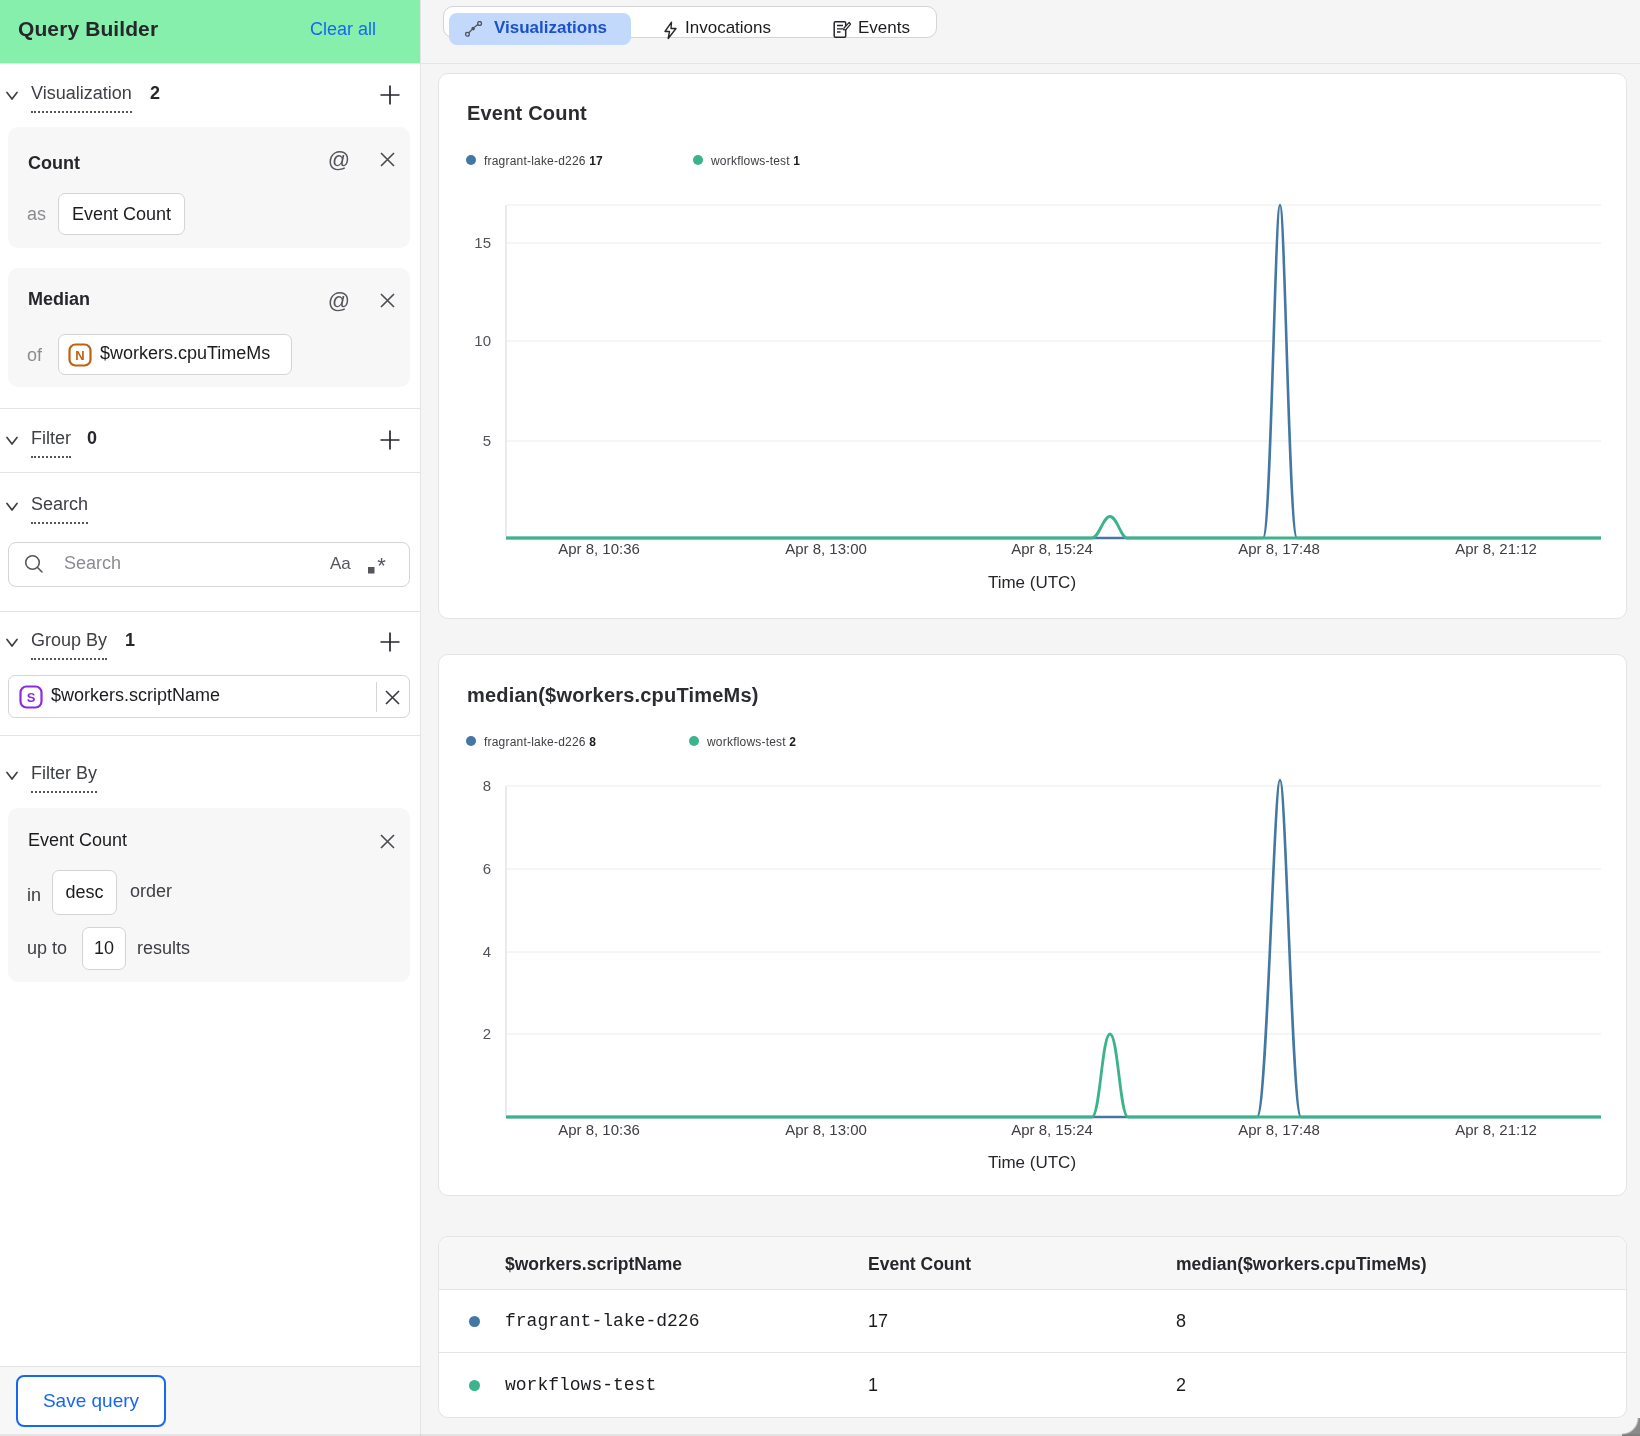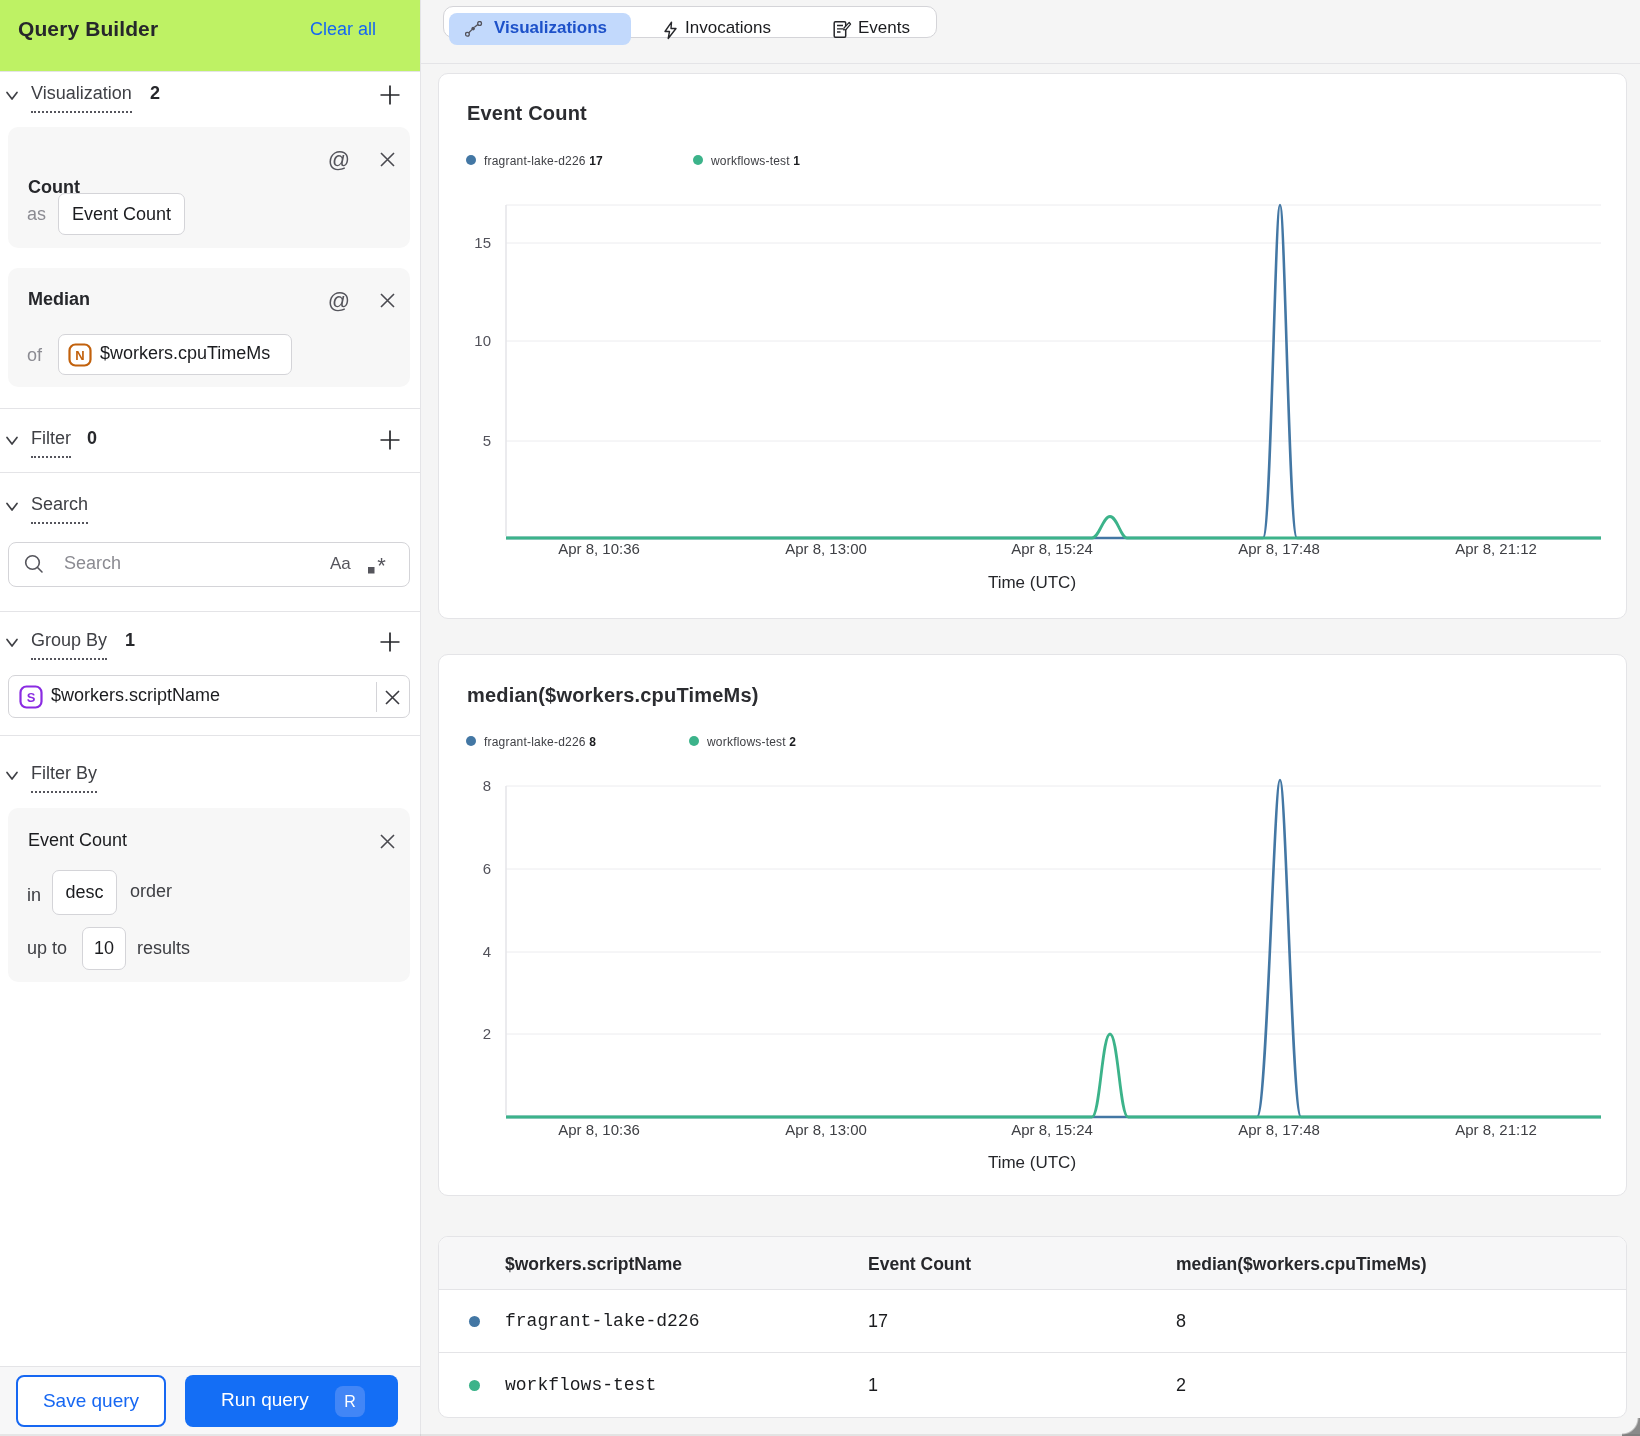--- a/index.html
+++ b/index.html
@@ -1,21 +1,21 @@
 <!DOCTYPE html>
 <html><head>
 <meta charset="utf-8">
 <style>
 * { margin:0; padding:0; box-sizing:border-box; }
 html,body { width:1640px; height:1436px; overflow:hidden; }
 body { font-family:"Liberation Sans", sans-serif; background:#f5f5f5; position:relative; color:#1b1c1f; }
 
 
 #sidebar { position:absolute; left:0; top:0; width:421px; height:1436px; background:#fff; border-right:1px solid #e4e4e7; }
-#sb-head { position:absolute; left:0; top:0; width:420px; height:72px; background:#bef264; border-bottom:1px solid #e4e4e7; }
+#sb-head { position:absolute; left:0; top:0; width:420px; height:64px; background:#86efac; border-bottom:1px solid #e4e4e7; }
 #sb-head h1 { position:absolute; left:18px; top:17px; font-size:21px; font-weight:bold; color:#26272b; letter-spacing:0.1px;}
 #sb-head .clear { position:absolute; right:44px; top:19px; font-size:18px; color:#1667f2; }
 .sec-head { position:absolute; left:8px; right:10px; height:34px; }
 .sec-head .chev { position:absolute; left:-6px; top:6px; }
 .sec-head .t { position:absolute; left:23px; top:3px; font-size:18px; color:#3f4045; border-bottom:2px dotted #55555c; padding-bottom:7px; }
 .sec-head .n { position:absolute; top:3px; font-size:18px; font-weight:bold; color:#26272b; }
 .sec-head .plus { position:absolute; right:7px; top:2px; }
 .card { position:absolute; left:8px; width:402px; background:#f7f7f7; border-radius:10px; }
 .card .title { position:absolute; left:20px; font-size:18px; font-weight:bold; color:#26272b; }
 .card .at { position:absolute; right:60px; font-size:22px; color:#55555c; }
@@ -166,21 +166,21 @@
         <path d="M5 6.5 L10 13 L15 6.5" stroke="#3f4045" stroke-width="1.7" fill="none" stroke-linecap="round" stroke-linejoin="round"></path>
       </svg>
     <span class="t">Visualization</span>
     <span class="n" style="left:142px;">2</span>
     <svg class="plus" width="26" height="26" viewBox="0 0 26 26">
         <path d="M13 3.5 V22.5 M3.5 13 H22.5" stroke="#26272b" stroke-width="1.7"></path>
       </svg>
   </div>
 
   <div class="card" style="top:127px; height:121px;">
-    <span class="title" style="top:26px;margin-top:24px;">Count</span>
+    <span class="title" style="top:26px;">Count</span>
     <span class="at" style="top:20px;">@</span>
     <svg class="xicon" style="right:13px; top:23px;" width="19" height="19" viewBox="0 0 19 19">
         <path d="M3 3 L16 16 M16 3 L3 16" stroke="#4a4a50" stroke-width="1.6"></path>
       </svg>
     <span class="glabel" style="left:19px; top:77px;">as</span>
     <div class="wbox" style="left:50px; top:66px; width:127px; height:42px; line-height:40px; text-align:center;">Event Count</div>
   </div>
 
   <div class="card" style="top:268px; height:119px;">
     <span class="title" style="top:21px;">Median</span>
@@ -275,21 +275,17 @@
     <span class="glabel" style="left:19px; top:77px; color:#3f4045;">in</span>
     <div class="wbox" style="left:44px; top:62px; width:65px; height:45px; line-height:43px; text-align:center;">desc</div>
     <span class="glabel" style="left:122px; top:73px; color:#3f4045;">order</span>
     <span class="glabel" style="left:19px; top:130px; color:#3f4045;">up to</span>
     <div class="wbox" style="left:74px; top:119px; width:44px; height:43px; line-height:41px; text-align:center;">10</div>
     <span class="glabel" style="left:129px; top:130px; color:#3f4045;">results</span>
   </div>
 
   <div id="sb-foot">
     <div id="btn-save">Save query</div>
-    <div id="btn-run">
-        <span class="lbl">Run query</span>
-        <span class="kbd">R</span>
-      </div>
   </div>
 </div>
 
 <div id="corner"></div>
 <div id="bottomline"></div>
 
 </body></html>

